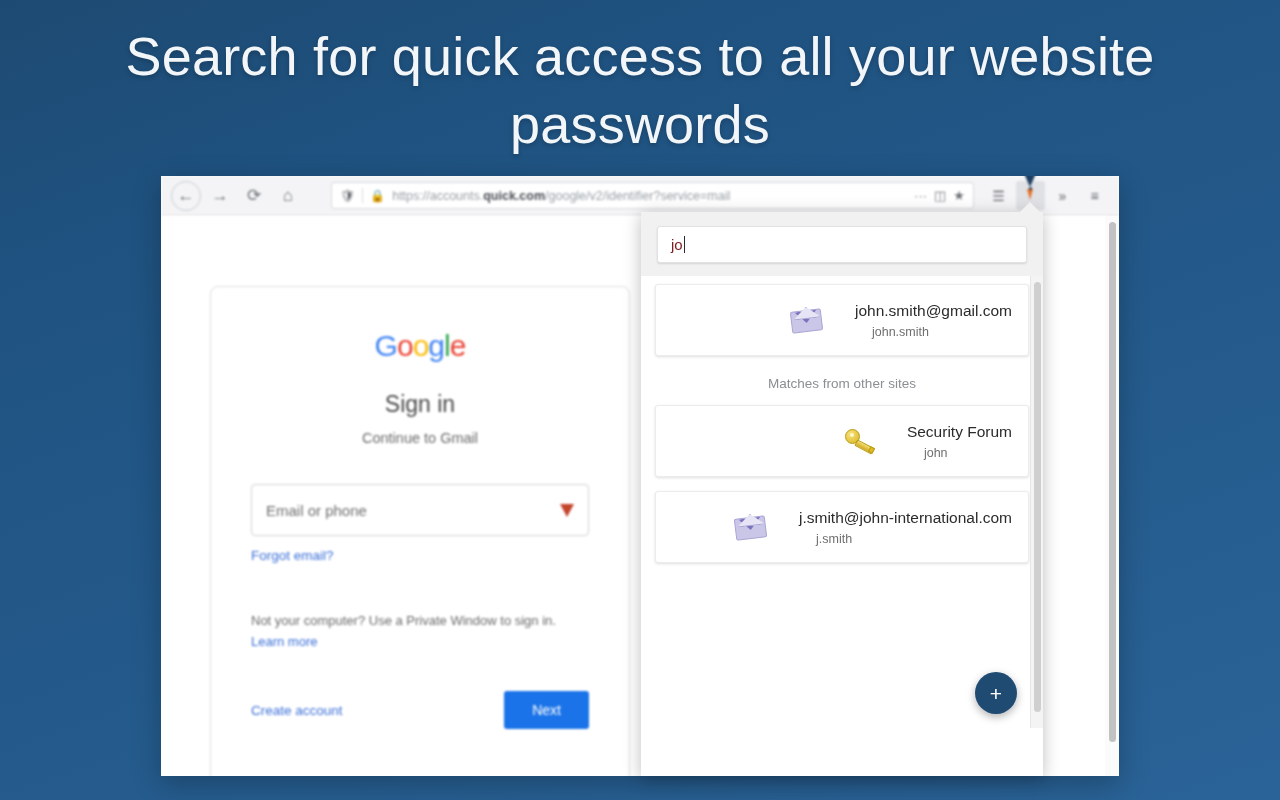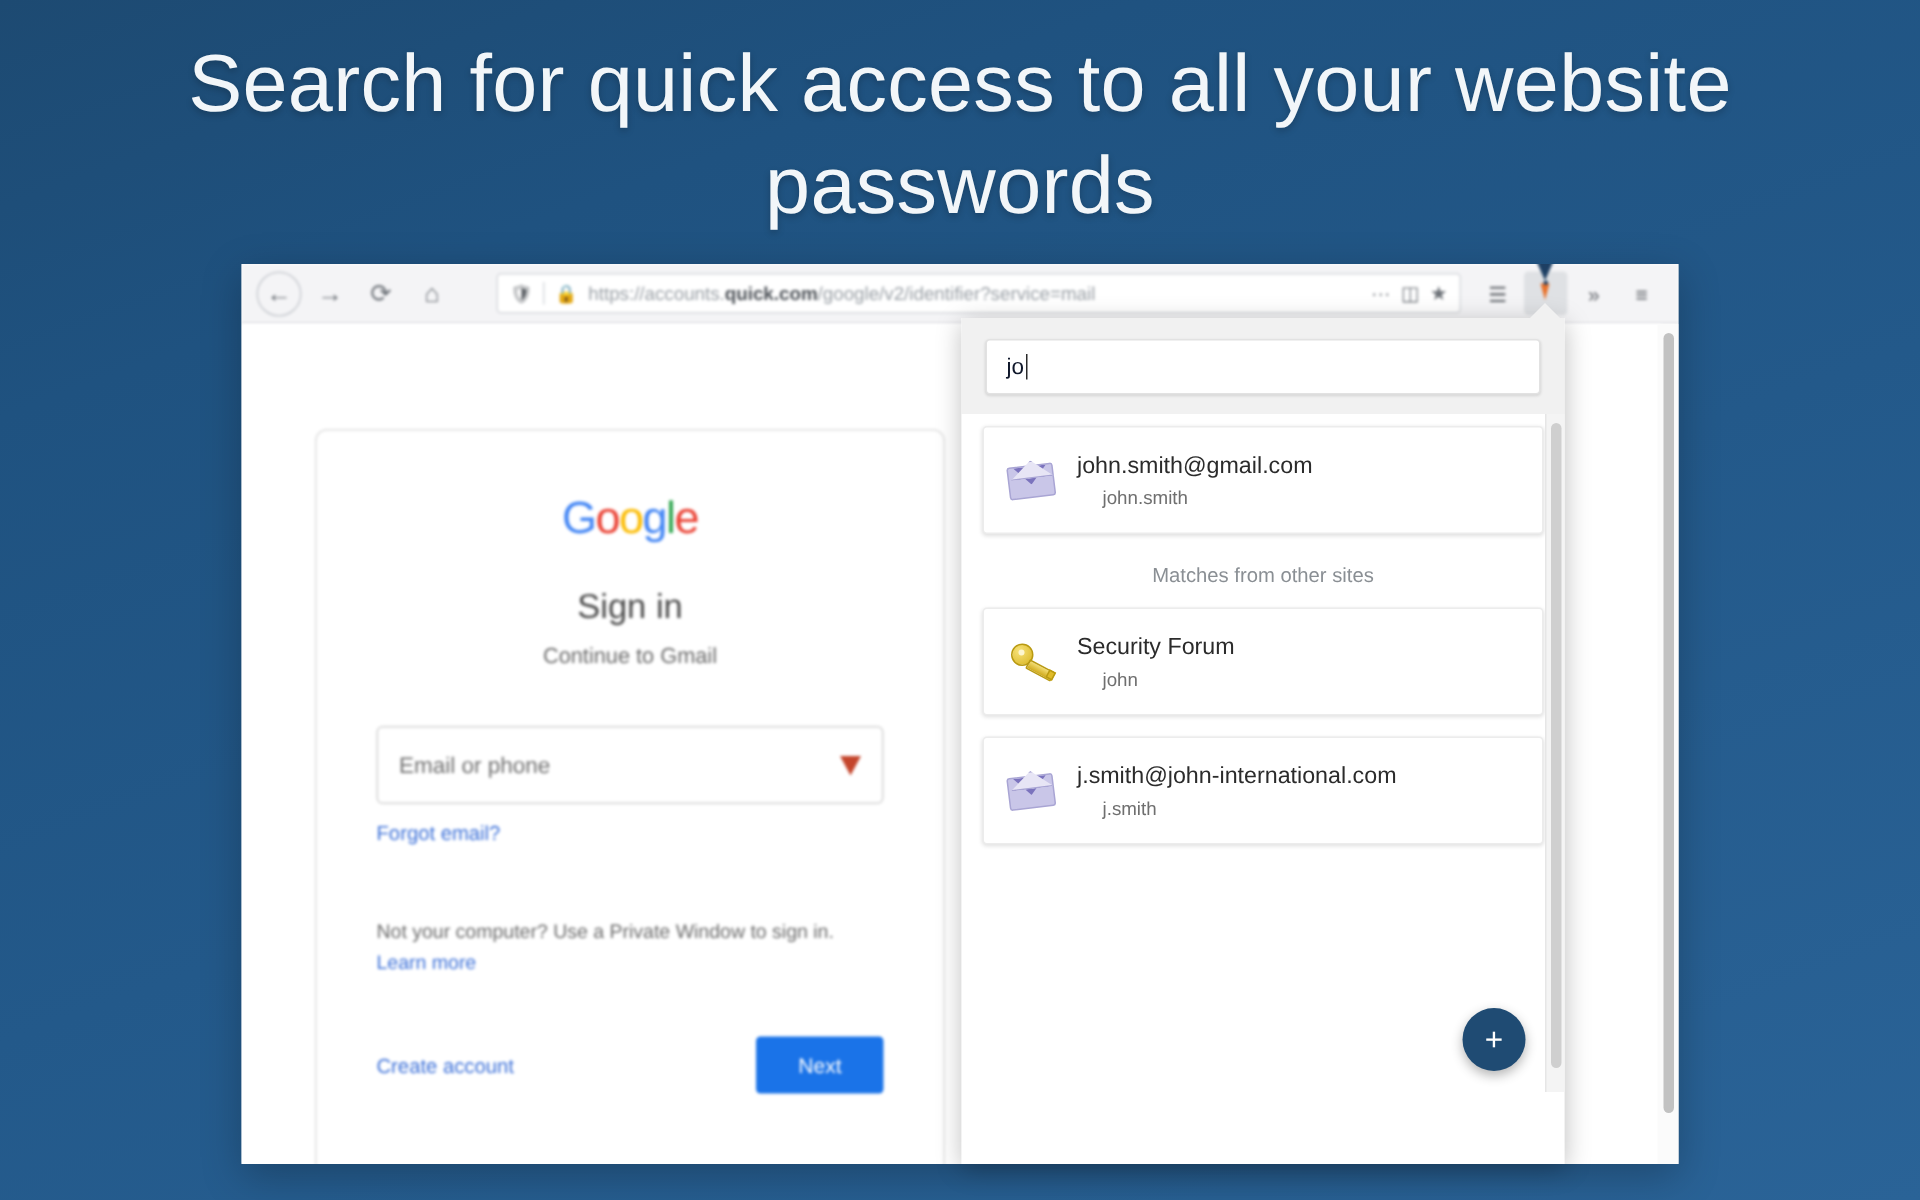--- a/index.html
+++ b/index.html
@@ -200,21 +200,21 @@
   .search-input {
     width: 100%;
     height: 37px;
     background: #fff;
     border: 1px solid #e2e2e2;
     border-radius: 3px;
     box-shadow: 0 1px 2px rgba(0,0,0,0.12);
     display: flex; align-items: center;
     padding: 0 13px;
     font-size: 15px;
-    color: #0f172a;
+    color: #7f1d1d;
     text-align: center;
   }
   .caret {
     display: inline-block;
     width: 1px; height: 17px;
     background: #2a2a2a;
     margin-left: 1px;
   }
 
   .results {
@@ -223,24 +223,25 @@
     padding: 8px 14px 0;
     overflow: hidden;
     position: relative;
   }
   .result-card {
     background: #fff;
     border: 1px solid #ececec;
     border-radius: 3px;
     box-shadow: 0 1px 3px rgba(0,0,0,0.13);
     display: flex; align-items: center;
-    gap: 12px;
+    gap: 30px;
     padding: 14px 16px;
     margin-bottom: 14px;
     height: 72px;
+    justify-content: flex-end;
   }
   .result-card .txt { display: flex; flex-direction: column; gap: 5px; min-width: 0; }
   .r-title { font-size: 15.5px; color: #2b2b2b; white-space: nowrap; }
   .r-sub { font-size: 12.5px; color: #6f6f6f; margin-left: 17px; }
 
   .section-label {
     text-align: center;
     font-size: 13.5px;
     color: #8a8f94;
     padding: 6px 0 14px;

